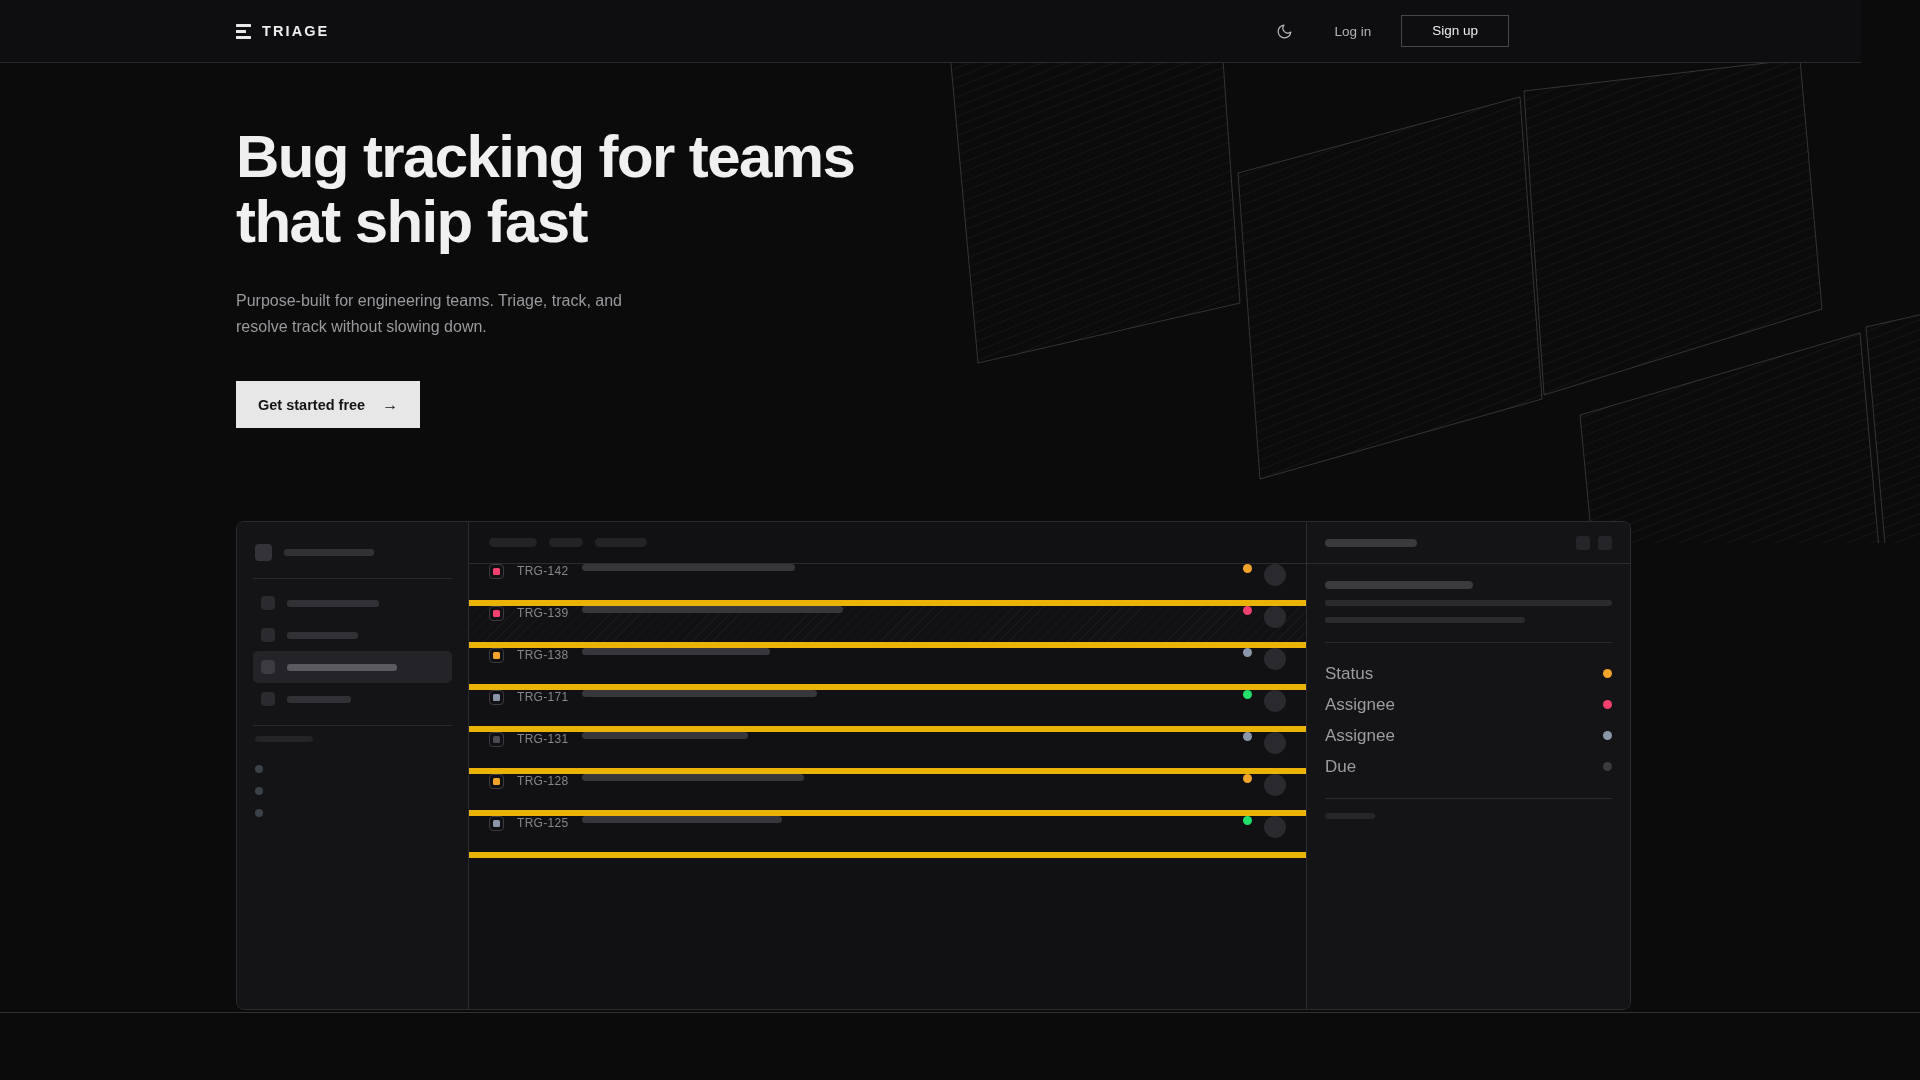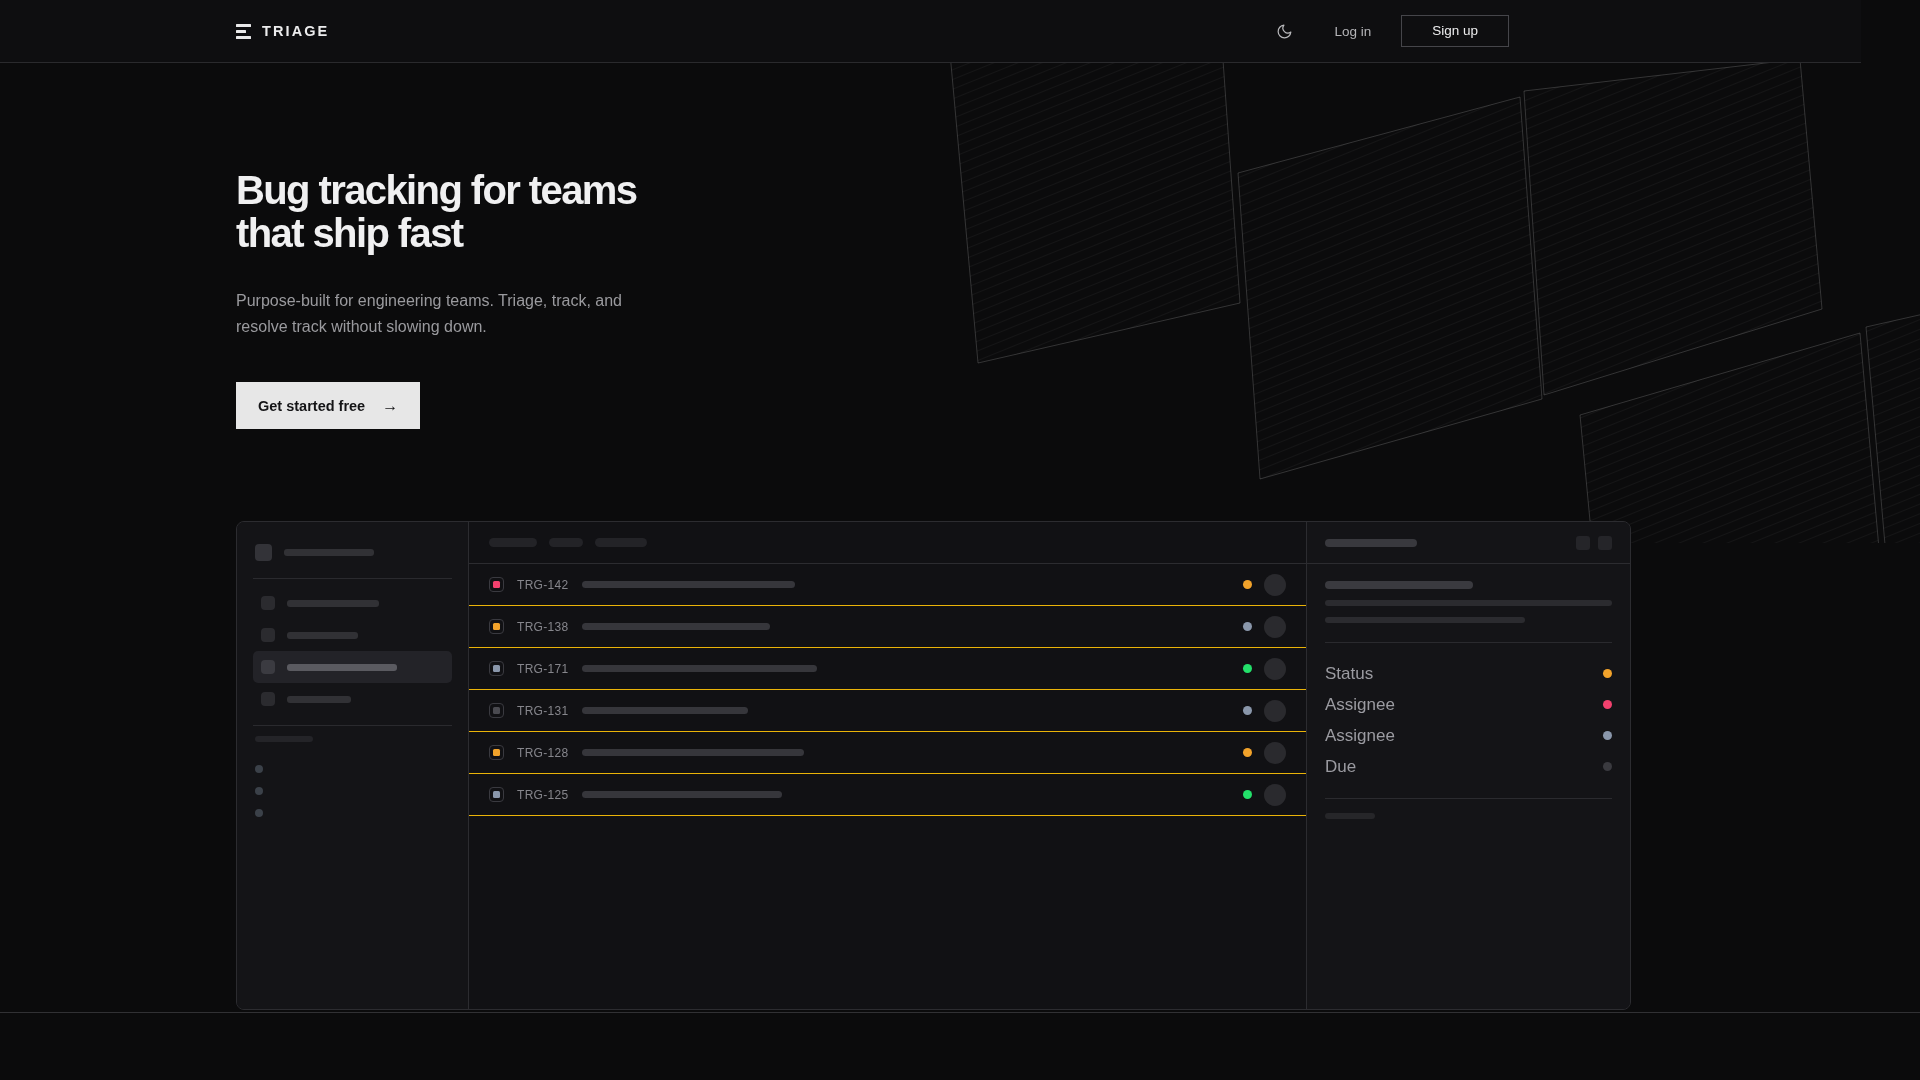--- a/index.html
+++ b/index.html
@@ -112,27 +112,26 @@
     top: 63px; left: 0;
     width: 1920px;
     z-index: 10;
   }
   .hero-inner {
     position: relative;
     margin-left: 236px;
     padding-top: 62px;
   }
   .hero-title {
-    font-size: 40px;
+    font-size: 60px;
     line-height: 1.08;
     font-weight: 700;
     letter-spacing: -1.6px;
     color: #f0f0f1;
     max-width: 700px;
-    margin-top: 44px;
   }
   .hero-sub {
     margin-top: 33px;
     font-size: 16px;
     line-height: 1.62;
     color: #9a9a9e;
     max-width: 470px;
   }
   .cta-btn {
     margin-top: 42px;
@@ -212,23 +211,22 @@
     flex: 0 0 42px;
     border-bottom: 1px solid #2c2c30;
     display: flex; align-items: center; gap: 12px;
     padding: 0 20px;
   }
   .pill { height: 9px; border-radius: 5px; background: #232327; }
 
   .mk-row {
     height: 42px;
     flex: 0 0 42px;
-    border-bottom: 1px solid #eab308;
-    display: flex;
-    align-items: center;
+    border-bottom: 6px solid #eab308;
+    display: flex;
     padding: 0 20px;
     cursor: pointer;
     position: relative;
   }
   .mk-row.hatched::before {
     content: "";
     position: absolute; inset: 0;
     background-image: repeating-linear-gradient(
       -45deg,
       rgba(255,255,255,0.030) 0px,
@@ -441,20 +439,30 @@
         </div>
       <div id="list-rows">
           <div class="mk-row">
             <span class="prio-icon">
               <i style="background: rgb(242, 65, 110);"></i>
             </span>
             <span class="row-id">TRG-142</span>
             <span class="row-title" style="width: 213px;"></span>
             <span class="row-spacer"></span>
             <span class="status-dot" style="background: rgb(242, 163, 43);"></span>
+            <span class="row-avatar"></span>
+          </div>
+          <div class="mk-row hatched">
+            <span class="prio-icon">
+              <i style="background: rgb(242, 65, 110);"></i>
+            </span>
+            <span class="row-id">TRG-139</span>
+            <span class="row-title" style="width: 261px;"></span>
+            <span class="row-spacer"></span>
+            <span class="status-dot" style="background: rgb(242, 65, 110);"></span>
             <span class="row-avatar"></span>
           </div>
           <div class="mk-row">
             <span class="prio-icon">
               <i style="background: rgb(242, 163, 43);"></i>
             </span>
             <span class="row-id">TRG-138</span>
             <span class="row-title" style="width: 188px;"></span>
             <span class="row-spacer"></span>
             <span class="status-dot" style="background: rgb(138, 151, 171);"></span>

